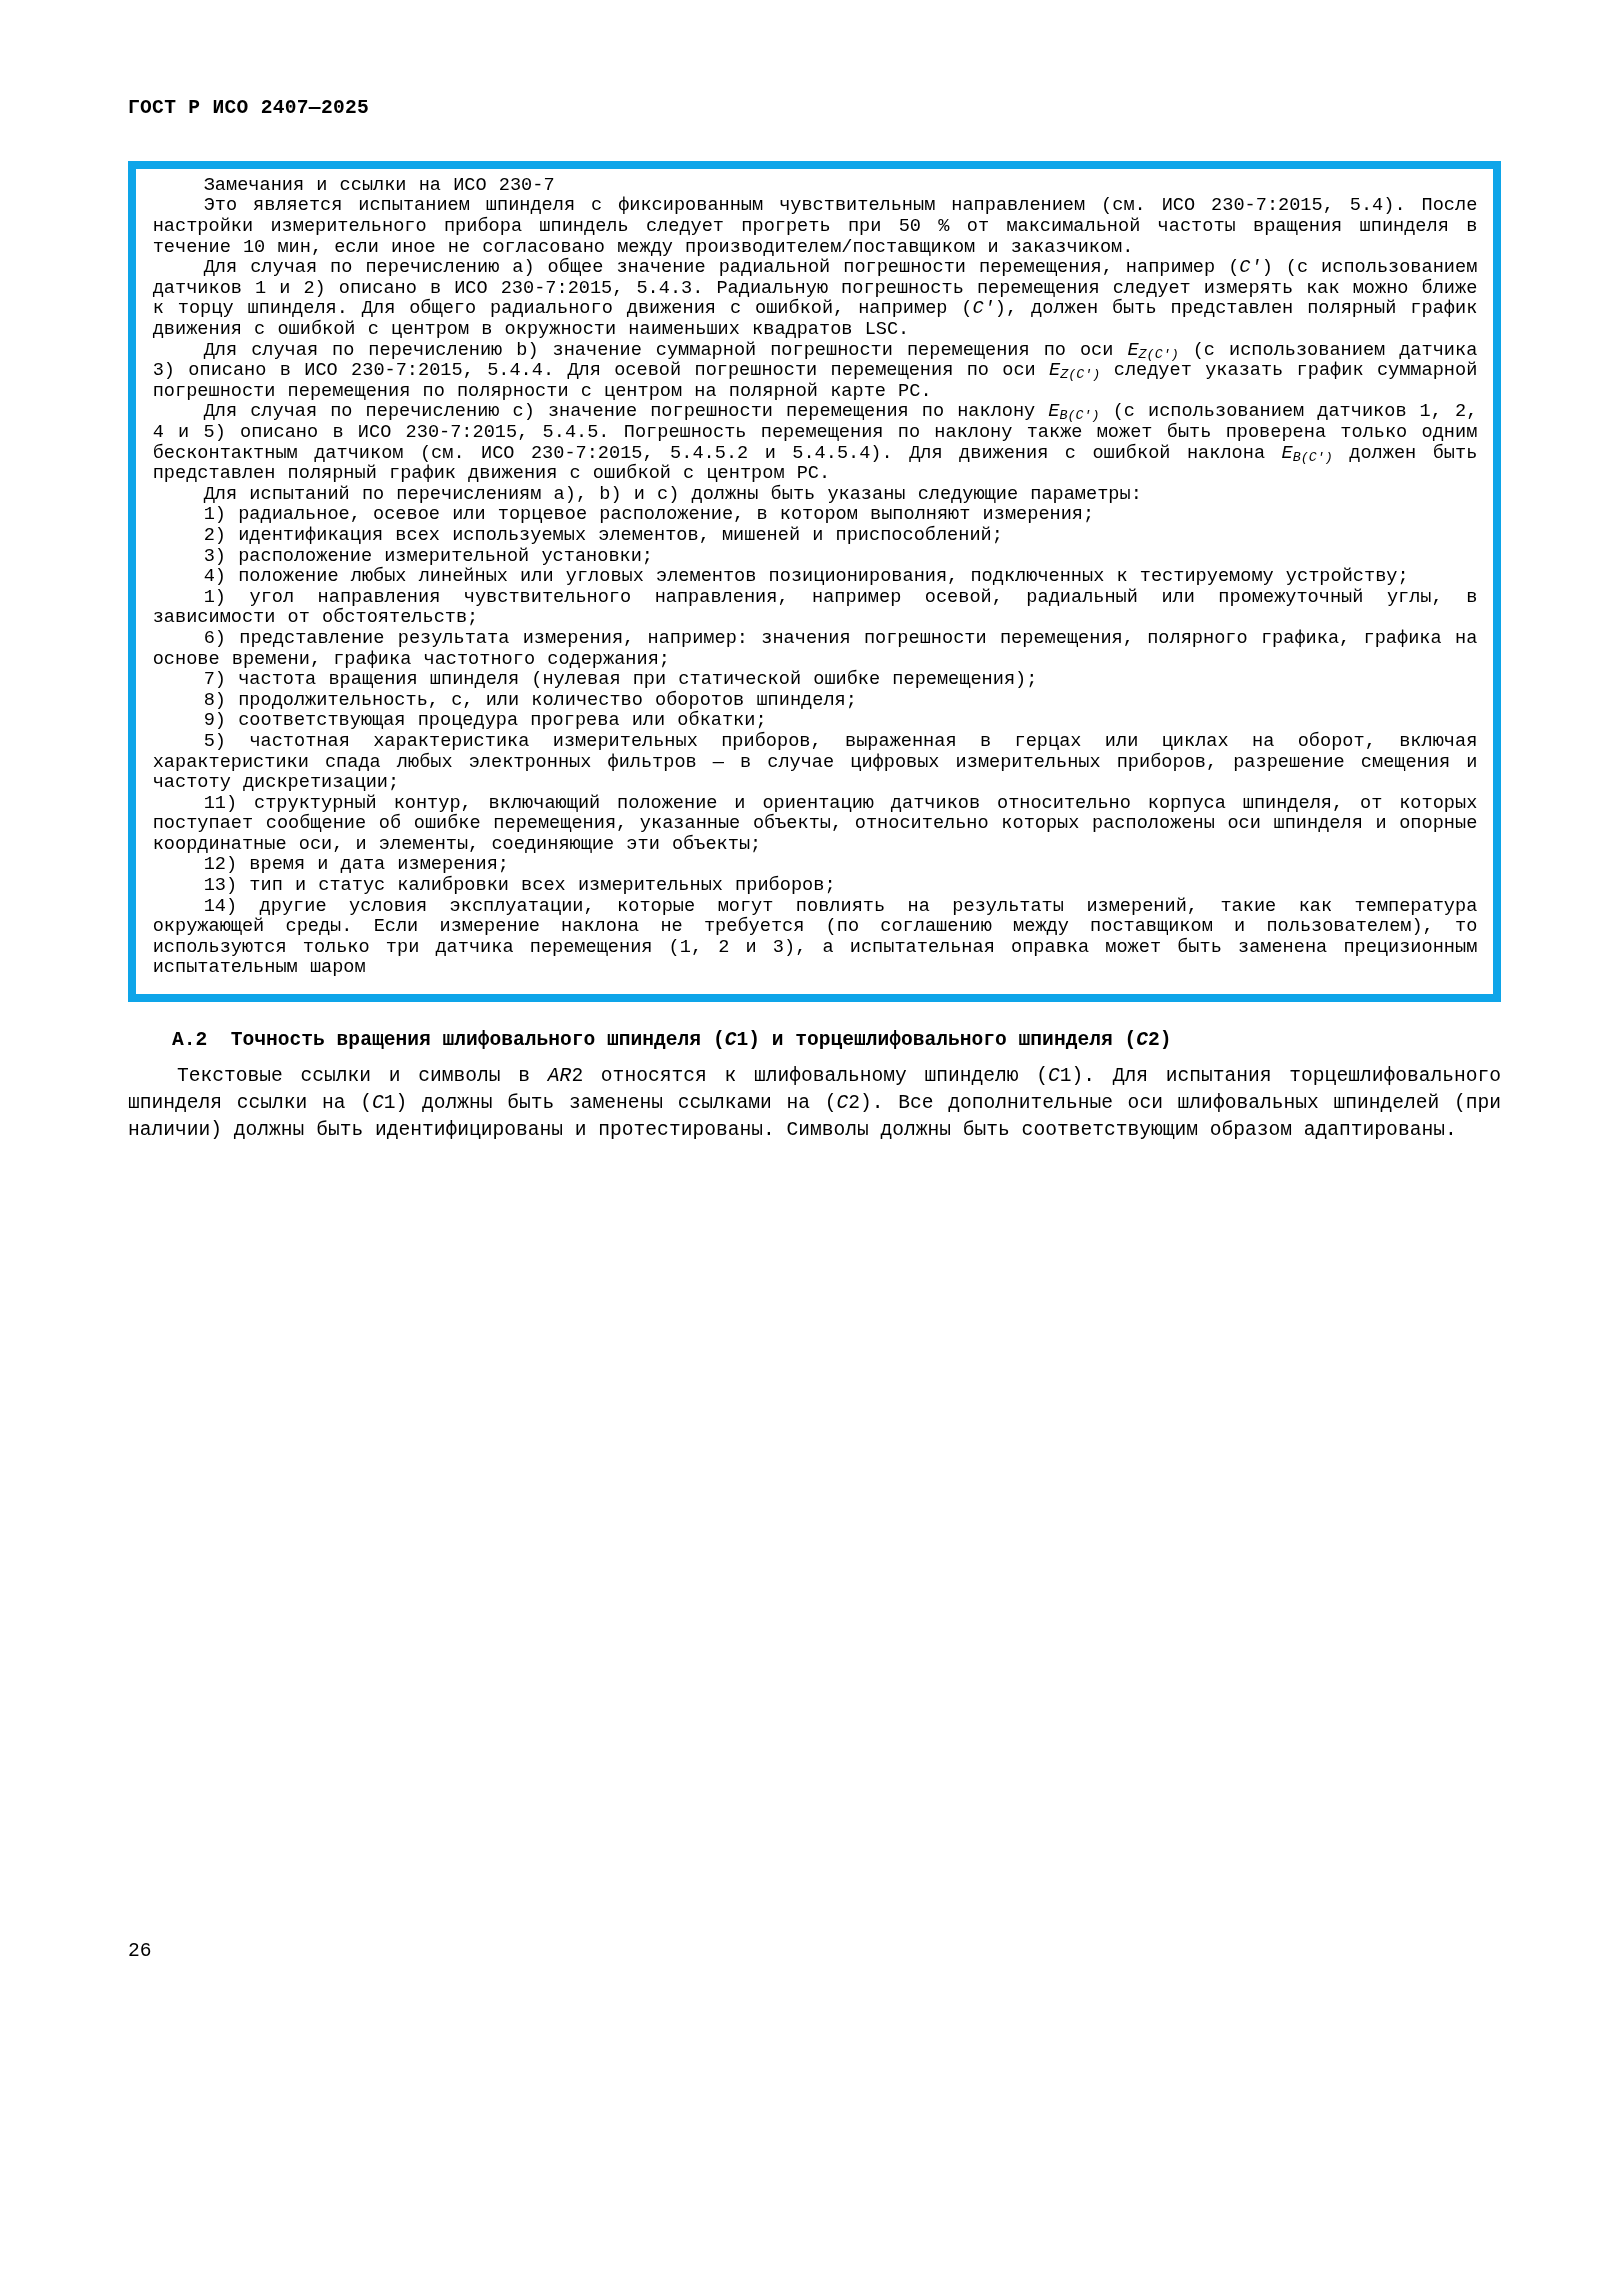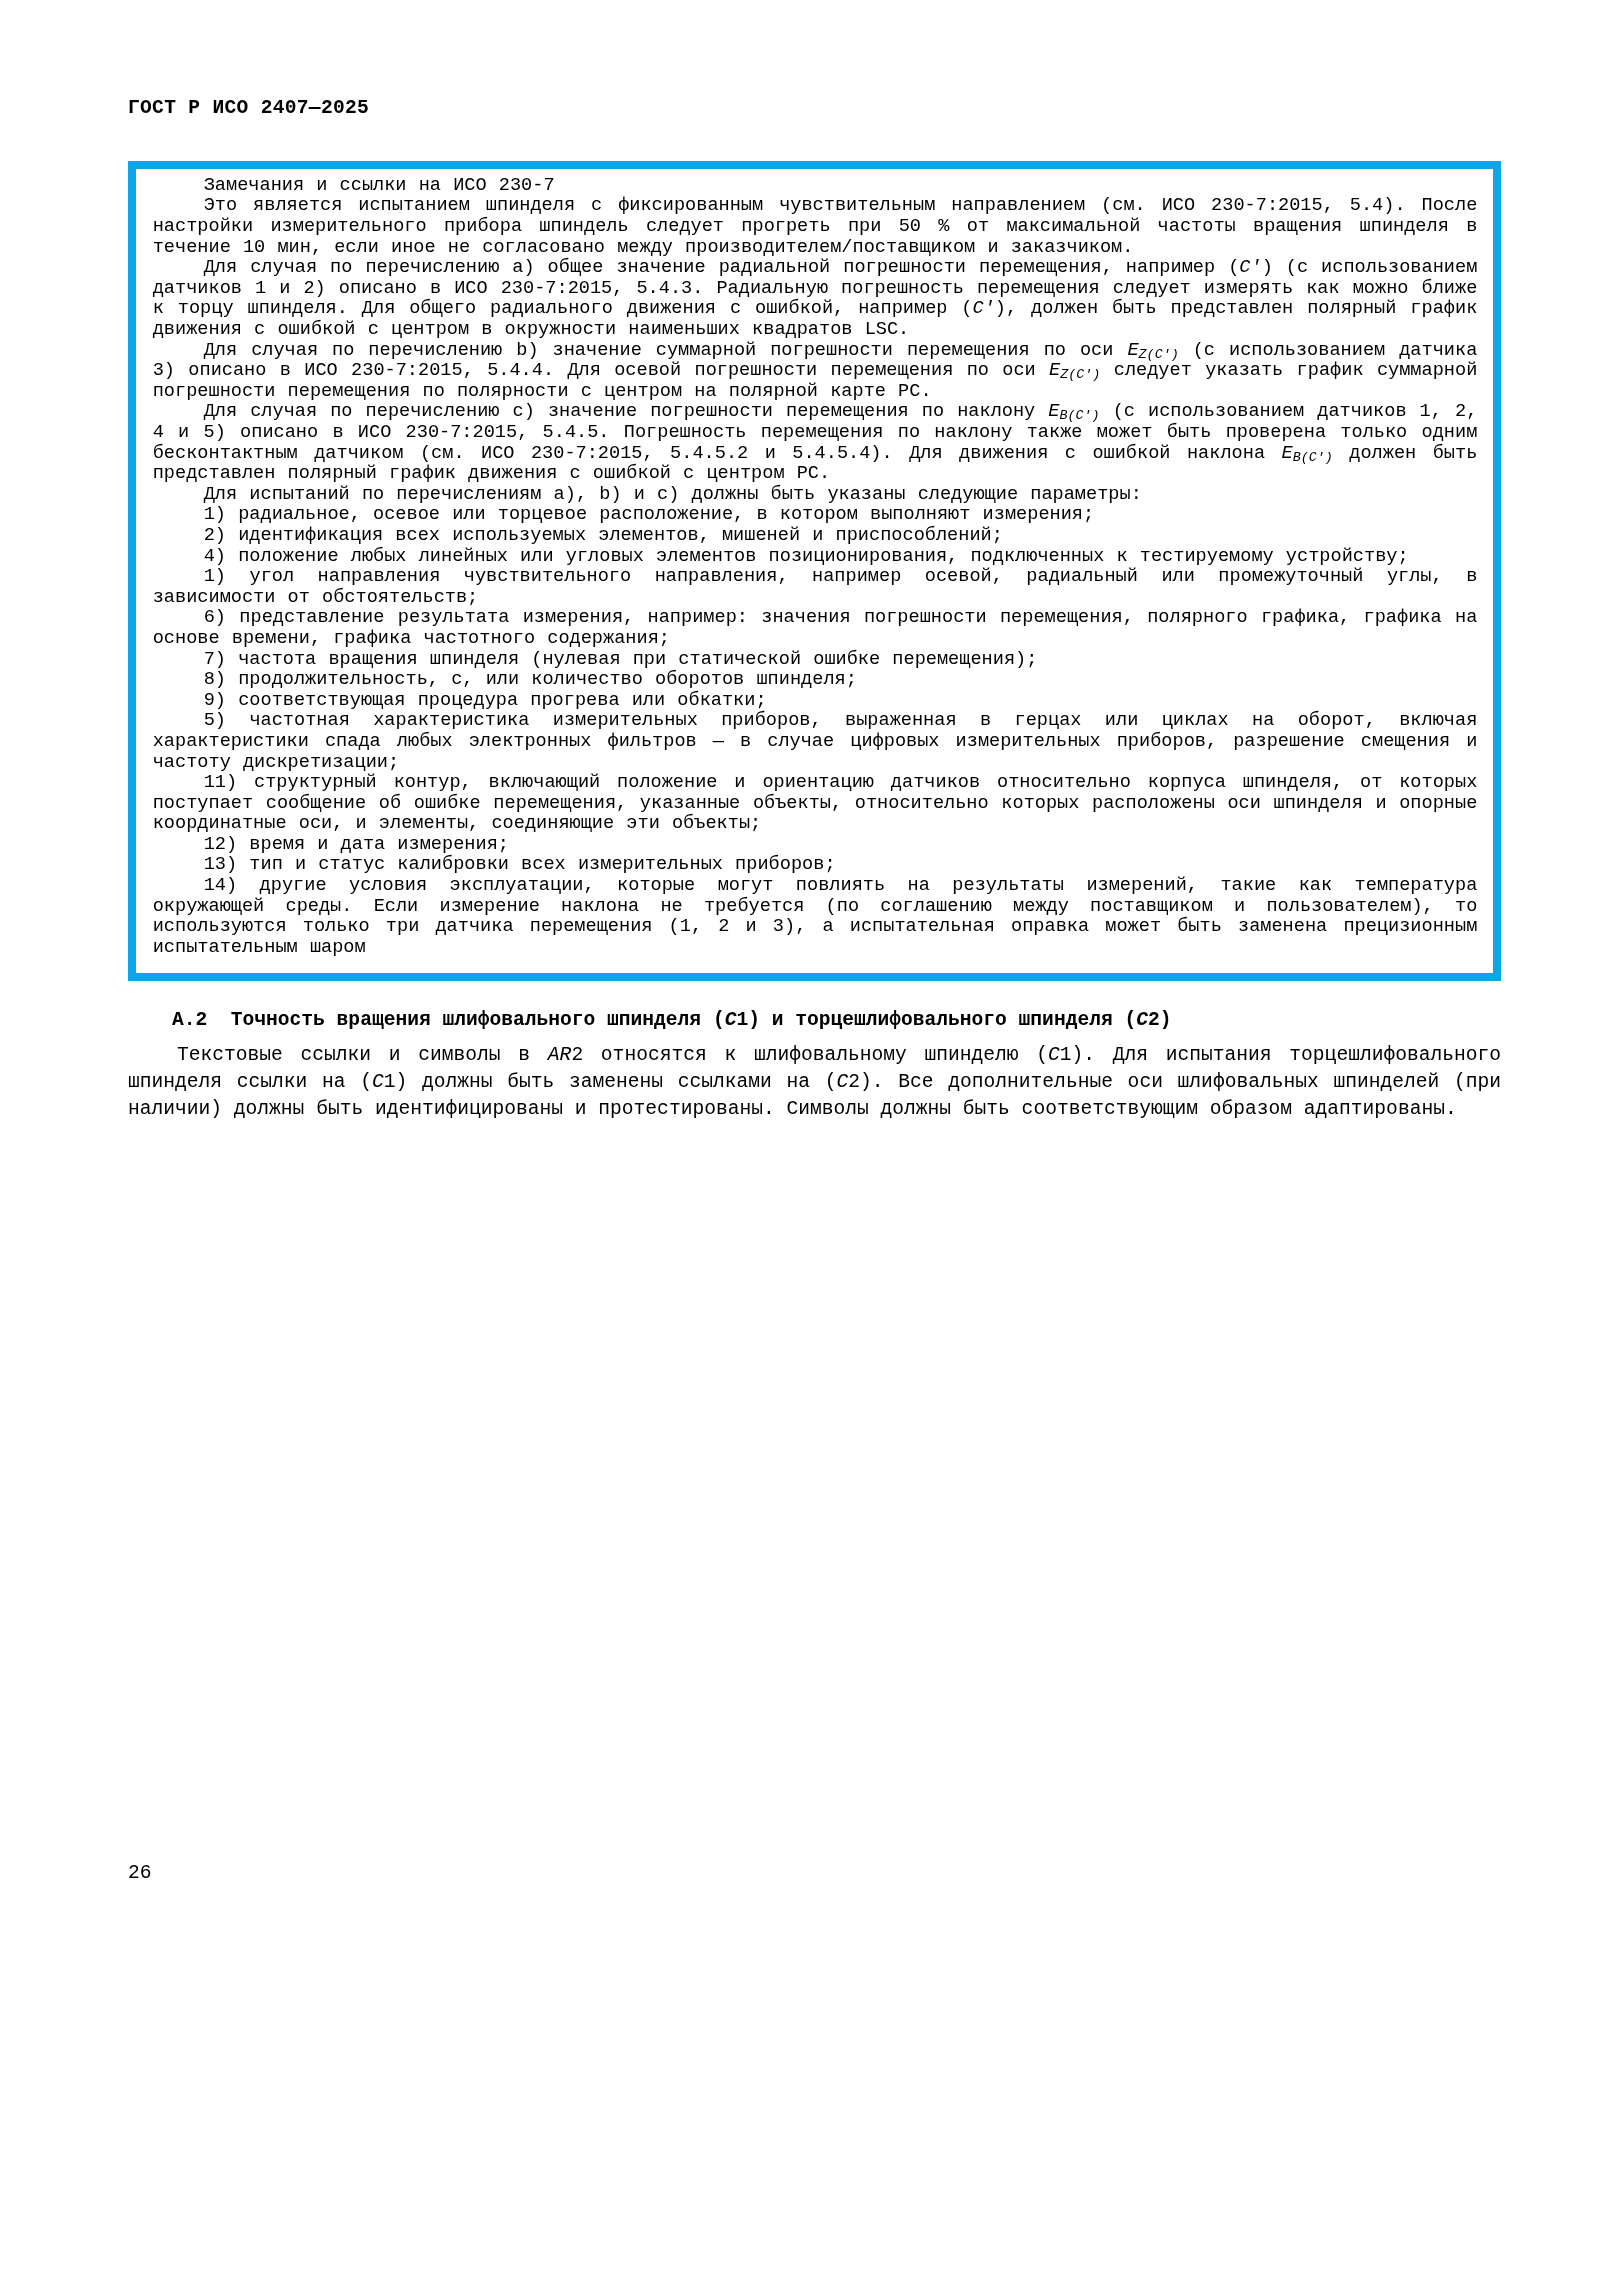--- a/index.html
+++ b/index.html
@@ -44,21 +44,21 @@
     margin-top: 8.8px;
     font-size: 19.6px;
     line-height: 27px;
     text-align: justify;
     text-indent: 49px;
     hyphens: auto;
   }
   .page-number {
     position: absolute;
     left: 128px;
-    top: 1862px;
+    top: 1940px;
     font-size: 19.6px;
   }
   .it { font-style: italic; }
   sub {
     font-size: 0.72em;
     line-height: 0;
     vertical-align: -0.25em;
   }
 </style>
 </head>
@@ -71,20 +71,21 @@
   <div class="note-box">
     <div id="note-paragraphs">
         <p class="note-para"><span>Замечания и ссылки на ИСО 230-7</span></p>
         <p class="note-para"><span>Это является испытанием шпинделя с фиксированным чувствительным направлением (см. ИСО 230-7:2015, 5.4). После настройки измерительного прибора шпиндель следует прогреть при 50 % от максимальной частоты вращения шпинделя в течение 10 мин, если иное не согласовано между производителем/поставщиком и заказчиком.</span></p>
         <p class="note-para"><span>Для случая по перечислению a) общее значение радиальной погрешности перемещения, например (</span><span class="it">C′</span><span>) (с использованием датчиков 1 и 2) описано в ИСО 230-7:2015, 5.4.3. Радиальную погрешность перемещения следует измерять как можно ближе к торцу шпинделя. Для общего радиального движения с ошибкой, например (</span><span class="it">C′</span><span>), должен быть представлен полярный график движения с ошибкой с центром в окружности наименьших квадратов LSC.</span></p>
         <p class="note-para"><span>Для случая по перечислению b) значение суммарной погрешности перемещения по оси </span><span class="it">E</span><sub class="it">Z(C′)</sub><span> (с использованием датчика 3) описано в ИСО 230-7:2015, 5.4.4. Для осевой погрешности перемещения по оси </span><span class="it">E</span><sub class="it">Z(C′)</sub><span> следует указать график суммарной погрешности перемещения по полярности с центром на полярной карте PC.</span></p>
         <p class="note-para"><span>Для случая по перечислению c) значение погрешности перемещения по наклону </span><span class="it">E</span><sub class="it">B(C′)</sub><span> (с использованием датчиков 1, 2, 4 и 5) описано в ИСО 230-7:2015, 5.4.5. Погрешность перемещения по наклону также может быть проверена только одним бесконтактным датчиком (см. ИСО 230-7:2015, 5.4.5.2 и 5.4.5.4). Для движения с ошибкой наклона </span><span class="it">E</span><sub class="it">B(C′)</sub><span> должен быть представлен полярный график движения с ошибкой с центром PC.</span></p>
         <p class="note-para"><span>Для испытаний по перечислениям a), b) и c) должны быть указаны следующие параметры:</span></p>
         <p class="note-para"><span>1) радиальное, осевое или торцевое расположение, в котором выполняют измерения;</span></p>
         <p class="note-para"><span>2) идентификация всех используемых элементов, мишеней и приспособлений;</span></p>
+        <p class="note-para"><span>3) расположение измерительной установки;</span></p>
         <p class="note-para"><span>4) положение любых линейных или угловых элементов позиционирования, подключенных к тестируемому устройству;</span></p>
         <p class="note-para"><span>1) угол направления чувствительного направления, например осевой, радиальный или промежуточный углы, в зависимости от обстоятельств;</span></p>
         <p class="note-para"><span>6) представление результата измерения, например: значения погрешности перемещения, полярного графика, графика на основе времени, графика частотного содержания;</span></p>
         <p class="note-para"><span>7) частота вращения шпинделя (нулевая при статической ошибке перемещения);</span></p>
         <p class="note-para"><span>8) продолжительность, с, или количество оборотов шпинделя;</span></p>
         <p class="note-para"><span>9) соответствующая процедура прогрева или обкатки;</span></p>
         <p class="note-para"><span>5) частотная характеристика измерительных приборов, выраженная в герцах или циклах на оборот, включая характеристики спада любых электронных фильтров — в случае цифровых измерительных приборов, разрешение смещения и частоту дискретизации;</span></p>
         <p class="note-para"><span>11) структурный контур, включающий положение и ориентацию датчиков относительно корпуса шпинделя, от которых поступает сообщение об ошибке перемещения, указанные объекты, относительно которых расположены оси шпинделя и опорные координатные оси, и элементы, соединяющие эти объекты;</span></p>
         <p class="note-para"><span>12) время и дата измерения;</span></p>
         <p class="note-para"><span>13) тип и статус калибровки всех измерительных приборов;</span></p>

